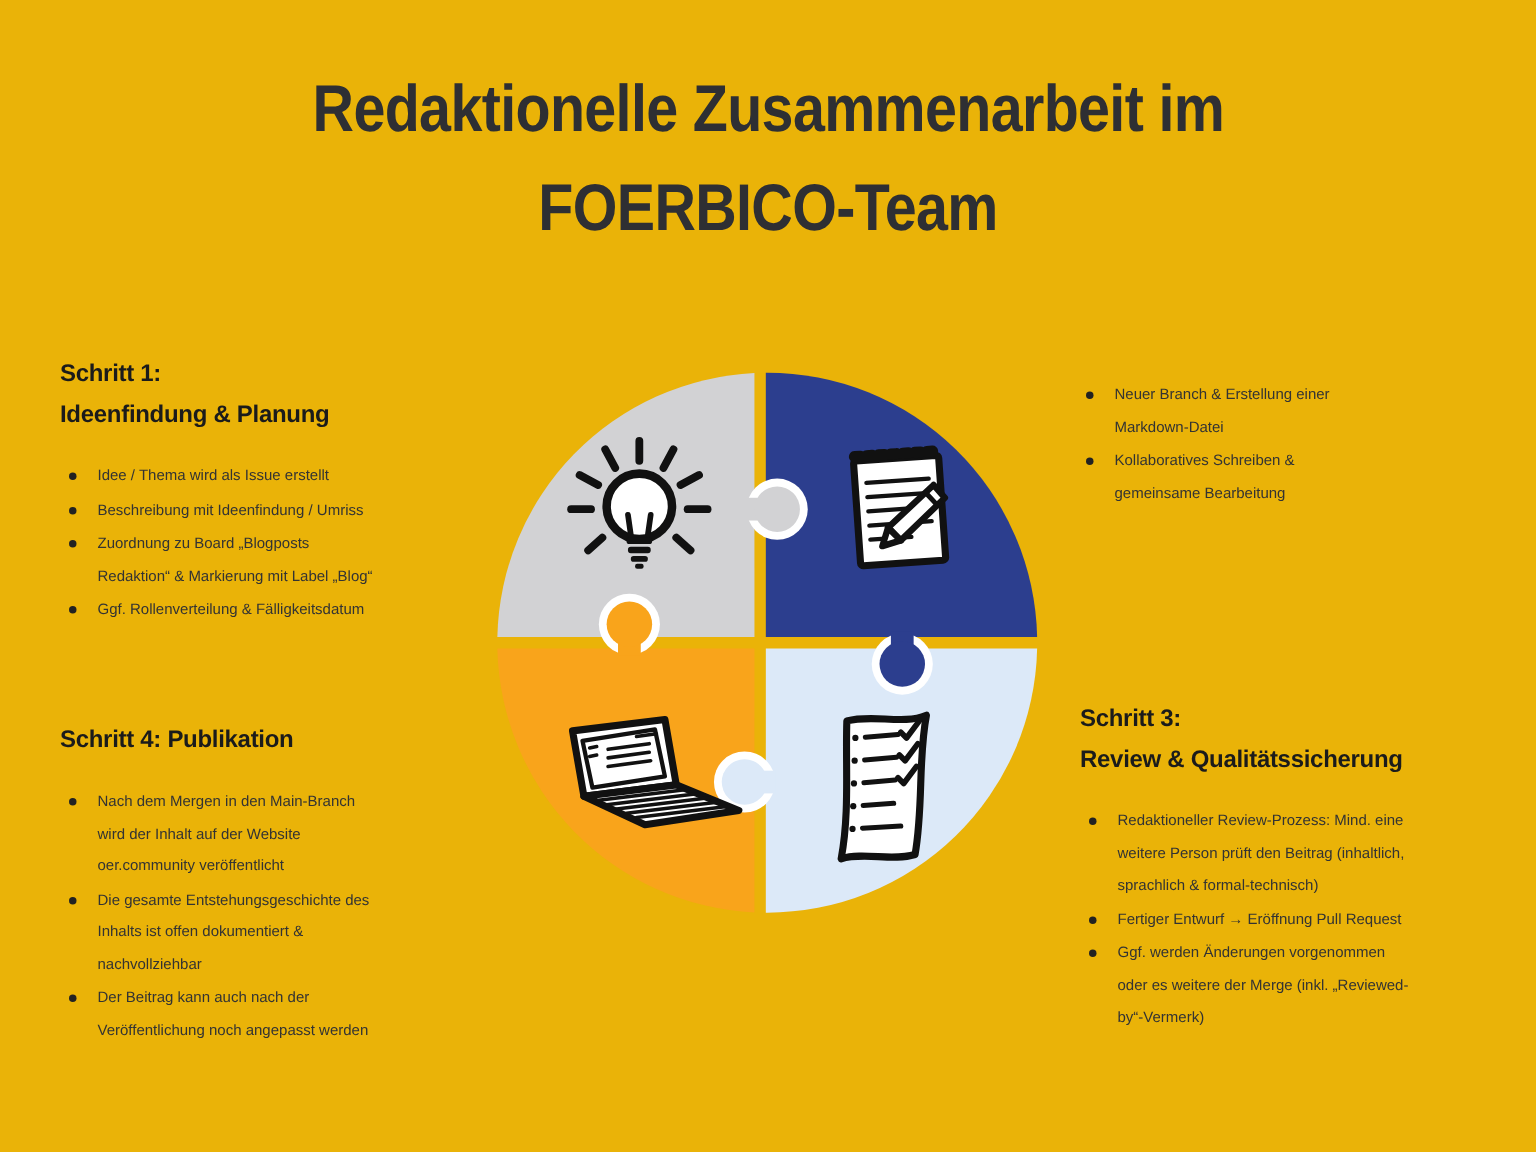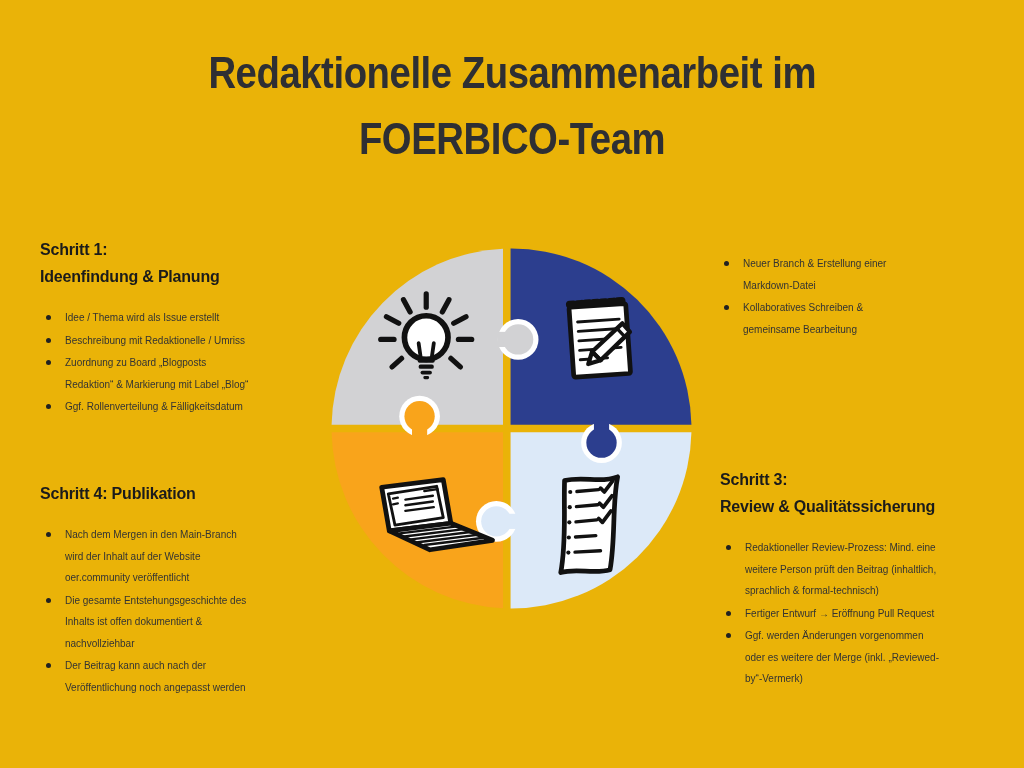--- a/index.html
+++ b/index.html
@@ -49,21 +49,21 @@
     <span class="tline"><span>FOERBICO-Team</span></span>
   </div>
 
   <div class="section sec-step1">
     <div class="sec-head">
       <div>Schritt 1:</div>
       <div>Ideenfindung &amp; Planung</div>
     </div>
     <ul class="bullets">
       <li>Idee / Thema wird als Issue erstellt</li>
-      <li>Beschreibung mit Redaktionelle / Umriss</li>
+      <li>Beschreibung mit Ideenfindung / Umriss</li>
       <li>Zuordnung zu Board „Blogposts
 Redaktion“ &amp; Markierung mit Label „Blog“</li>
       <li>Ggf. Rollenverteilung &amp; Fälligkeitsdatum</li>
     </ul>
   </div>
 
   <div class="section sec-step2">
     <ul class="bullets">
       <li>Neuer Branch &amp; Erstellung einer
 Markdown-Datei</li>

